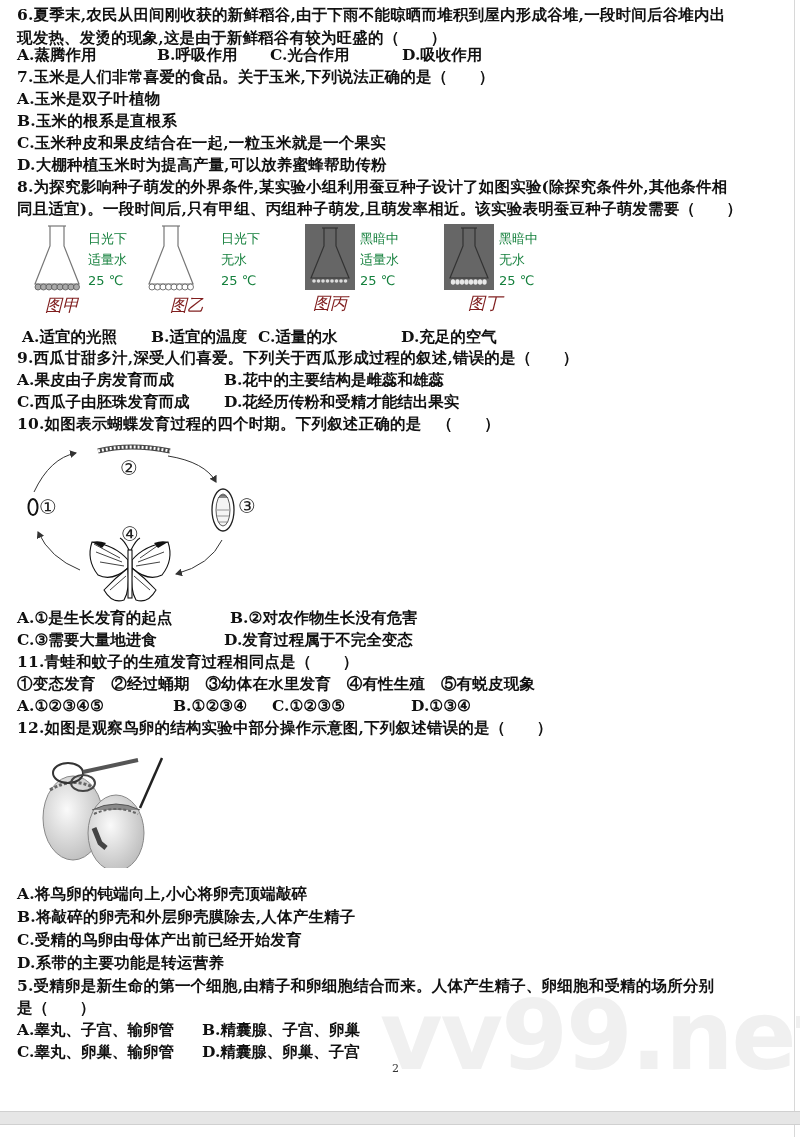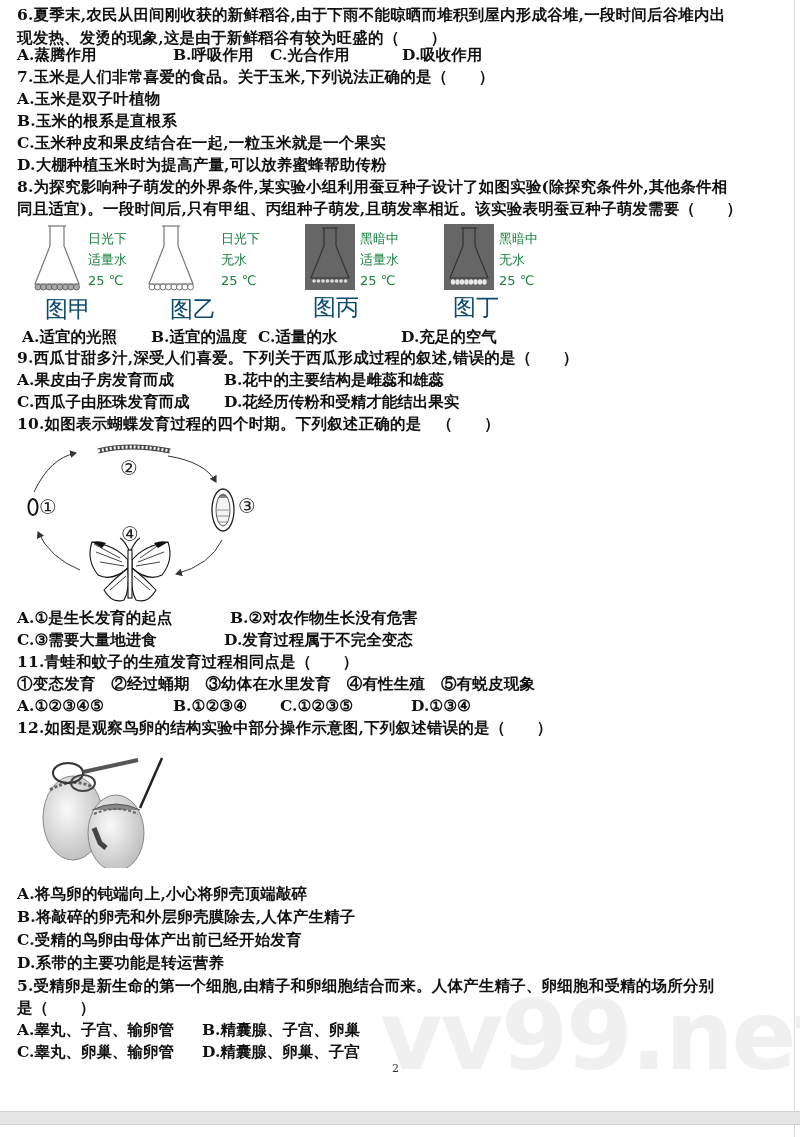--- a/index.html
+++ b/index.html
@@ -10,43 +10,43 @@
   .gap { position:absolute; left:0; top:1111px; width:800px; height:12px; background:#e6e6e6;
          border-top:1px solid #d0d0d0; border-bottom:1px solid #d0d0d0; }
   .next { position:absolute; left:0; top:1125px; width:794px; height:12px; background:#fff;
           border-right:1px solid #d8d8d8; }
   .ln { position:absolute; left:17px; font-size:15.5px; font-weight:bold; line-height:22px;
         white-space:nowrap; letter-spacing:0.2px; }
   .opt { position:absolute; font-size:15.5px; font-weight:bold; line-height:22px; white-space:nowrap; }
   .fig { position:absolute; }
   .flask-label { position:absolute; font-family:"DejaVu Sans","Liberation Sans",sans-serif;
                  font-size:13px; line-height:21px; color:#15803d; font-weight:normal; }
-  .fig-caption { position:absolute; font-size:23px; color:#0c4a6e; font-weight:normal;
-                 font-family:"DejaVu Sans","Liberation Sans",sans-serif; }
+  .fig-caption { position:absolute; font-size:17px; color:#7f1d1d; font-weight:normal;
+                 font-family:"DejaVu Sans","Liberation Sans",sans-serif;font-style:italic; }
   .dark-box { position:absolute; background:#666; }
   .stage-num { position:absolute; font-size:20px; font-weight:normal; color:#222;
                font-family:"DejaVu Sans","Liberation Sans",sans-serif; }
   .page-num { position:absolute; left:392px; top:1062px; font-size:11px; color:#333; font-weight:normal; }
   .watermark { position:absolute; left:380px; top:988px; font-size:96px; font-weight:bold;
                color:#f0f0f0; font-family:"DejaVu Sans","Liberation Sans",sans-serif; letter-spacing:-2px;
                line-height:96px; z-index:0; }
   .content { position:absolute; left:0; top:0; width:794px; height:825px; z-index:1; }
 </style>
 </head>
 <body>
 
 <div class="page">
   <div class="watermark">vv99.net</div>
 
   <div class="content">
 
     <div class="ln" style="top:4px">6.夏季末,农民从田间刚收获的新鲜稻谷,由于下雨不能晾晒而堆积到屋内形成谷堆,一段时间后谷堆内出</div>
     <div class="ln" style="top:27px">现发热、发烫的现象,这是由于新鲜稻谷有较为旺盛的（　　）</div>
     <div class="opt" style="left:17px;top:44px">A.蒸腾作用</div>
-    <div class="opt" style="left:173px;top:44px">B.呼吸作用</div>
+    <div class="opt" style="left:157px;top:44px">B.呼吸作用</div>
     <div class="opt" style="left:270px;top:44px">C.光合作用</div>
     <div class="opt" style="left:402px;top:44px">D.吸收作用</div>
 
     <div class="ln" style="top:66px">7.玉米是人们非常喜爱的食品。关于玉米,下列说法正确的是（　　）</div>
     <div class="ln" style="top:88px">A.玉米是双子叶植物</div>
     <div class="ln" style="top:110px">B.玉米的根系是直根系</div>
     <div class="ln" style="top:132px">C.玉米种皮和果皮结合在一起,一粒玉米就是一个果实</div>
     <div class="ln" style="top:154px">D.大棚种植玉米时为提高产量,可以放养蜜蜂帮助传粉</div>
 
     <div class="ln" style="top:176px">8.为探究影响种子萌发的外界条件,某实验小组利用蚕豆种子设计了如图实验(除探究条件外,其他条件相</div>
@@ -127,21 +127,21 @@
           <ellipse cx="27" cy="58" rx="2.2" ry="2.8"></ellipse>
             <ellipse cx="31.5" cy="58" rx="2.2" ry="2.8"></ellipse>
             <ellipse cx="36" cy="58" rx="2.2" ry="2.8"></ellipse>
             <ellipse cx="40.5" cy="58" rx="2.2" ry="2.8"></ellipse>
         </g>
       </svg>
     </div>
     <div class="flask-label" style="left:499px;top:228px">黑暗中</div>
     <div class="flask-label" style="left:499px;top:249px">无水</div>
     <div class="flask-label" style="left:499px;top:270px">25 ℃</div>
-    <div class="fig-caption" style="left:453px;top:292px">图丁</div>
+    <div class="fig-caption" style="left:468px;top:292px">图丁</div>
 
     <div class="opt" style="left:22px;top:326px">A.适宜的光照</div>
     <div class="opt" style="left:151px;top:326px">B.适宜的温度</div>
     <div class="opt" style="left:258px;top:326px">C.适量的水</div>
     <div class="opt" style="left:401px;top:326px">D.充足的空气</div>
 
     <div class="ln" style="top:347px">9.西瓜甘甜多汁,深受人们喜爱。下列关于西瓜形成过程的叙述,错误的是（　　）</div>
     <div class="opt" style="left:17px;top:369px">A.果皮由子房发育而成</div>
     <div class="opt" style="left:17px;top:391px">C.西瓜子由胚珠发育而成</div>
     <div class="opt" style="left:224px;top:369px">B.花中的主要结构是雌蕊和雄蕊</div>
@@ -198,21 +198,21 @@
 
     <div class="opt" style="left:17px;top:607px">A.①是生长发育的起点</div>
     <div class="opt" style="left:230px;top:607px">B.②对农作物生长没有危害</div>
     <div class="opt" style="left:17px;top:629px">C.③需要大量地进食</div>
     <div class="opt" style="left:224px;top:629px">D.发育过程属于不完全变态</div>
 
     <div class="ln" style="top:651px">11.青蛙和蚊子的生殖发育过程相同点是（　　）</div>
     <div class="ln" style="top:673px">①变态发育　②经过蛹期　③幼体在水里发育　④有性生殖　⑤有蜕皮现象</div>
     <div class="opt" style="left:17px;top:695px">A.①②③④⑤</div>
     <div class="opt" style="left:173px;top:695px">B.①②③④</div>
-    <div class="opt" style="left:280px;top:695px">C.①②③⑤</div>
+    <div class="opt" style="left:272px;top:695px">C.①②③⑤</div>
     <div class="opt" style="left:411px;top:695px">D.①③④</div>
 
     <div class="ln" style="top:717px">12.如图是观察鸟卵的结构实验中部分操作示意图,下列叙述错误的是（　　）</div>
 
     <div class="fig" style="left:28px;top:748px;width:140px;height:120px">
       <svg width="140" height="120" viewBox="0 0 140 120">
         <defs>
           <radialGradient id="eg1" cx="40%" cy="40%" r="70%">
             <stop offset="0%" stop-color="#fafafa"></stop>
               <stop offset="100%" stop-color="#b9b9b9"></stop>

